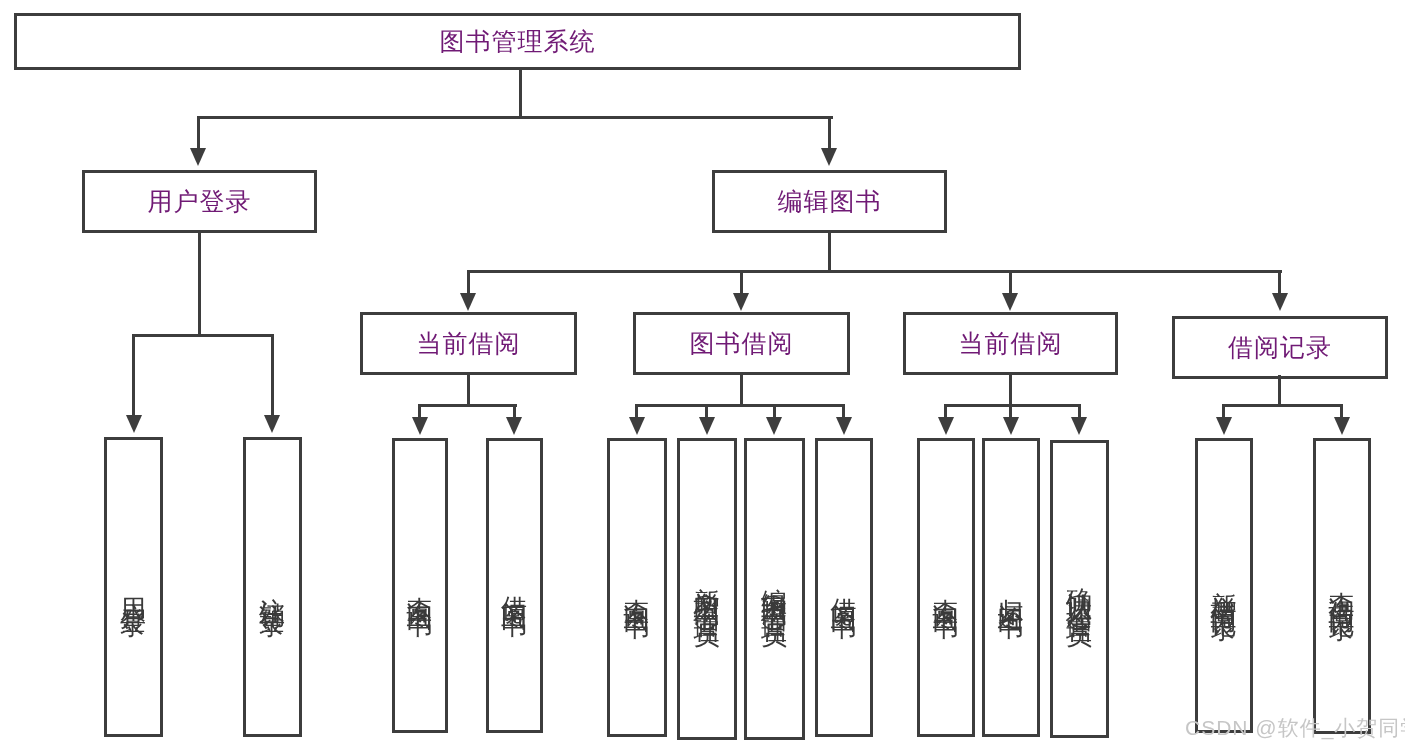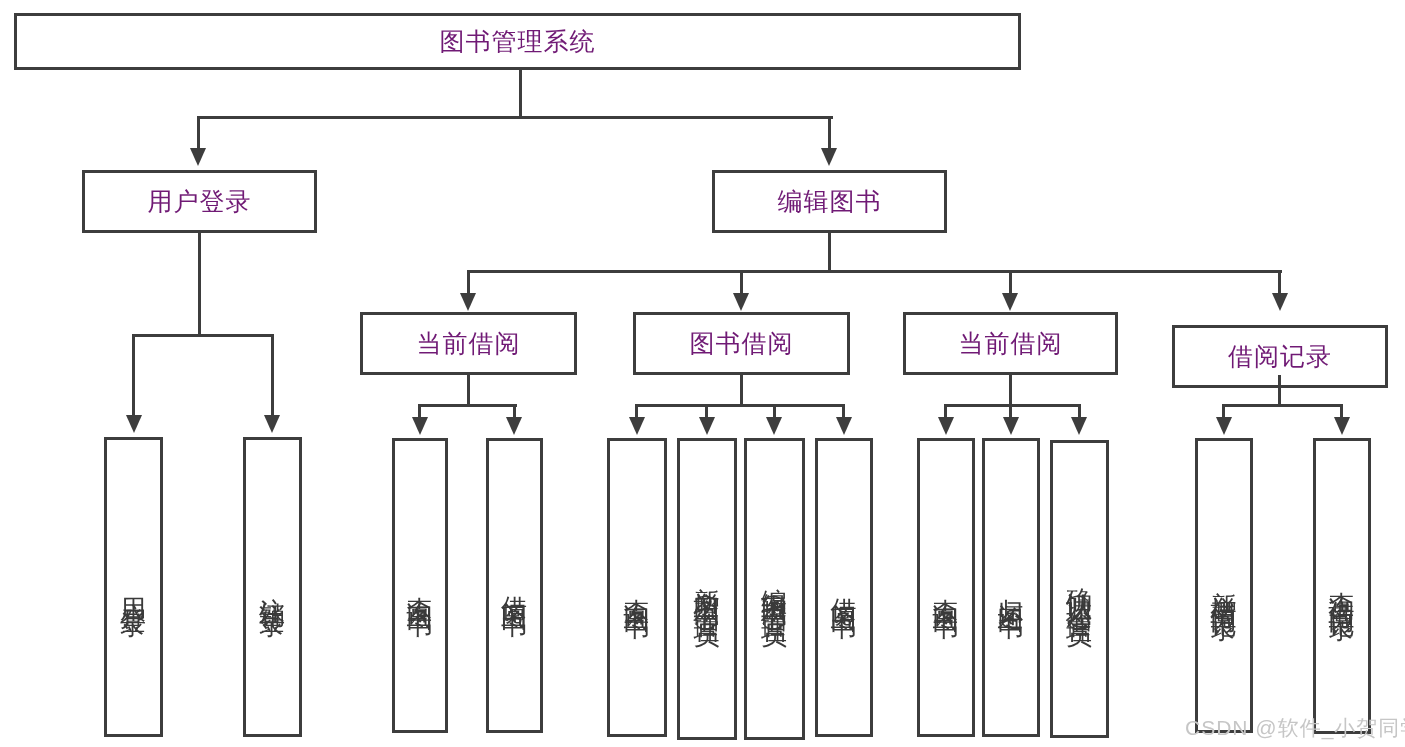--- a/index.html
+++ b/index.html
@@ -102,21 +102,21 @@
 
   <div class="hbox" style="left:360px; top:312px; width:217px; height:63px;">
     <span>当前借阅</span>
   </div>
   <div class="hbox" style="left:633px; top:312px; width:217px; height:63px;">
     <span>图书借阅</span>
   </div>
   <div class="hbox" style="left:903px; top:312px; width:215px; height:63px;">
     <span>当前借阅</span>
   </div>
-  <div class="hbox" style="left:1172px; top:325px; width:216px; height:63px;">
+  <div class="hbox" style="left:1172px; top:316px; width:216px; height:63px;">
     <span>借阅记录</span>
   </div>
 
   <div class="line" style="left:467px; top:375px; width:3px; height:32px;"></div>
   <div class="line" style="left:418px; top:404px; width:99px; height:3px;"></div>
   <div class="line" style="left:418px; top:404px; width:3px; height:14px;"></div>
   <div class="arrow-head" style="left:412px; top:417px;"></div>
   <div class="line" style="left:513px; top:404px; width:3px; height:14px;"></div>
   <div class="arrow-head" style="left:506px; top:417px;"></div>
 

